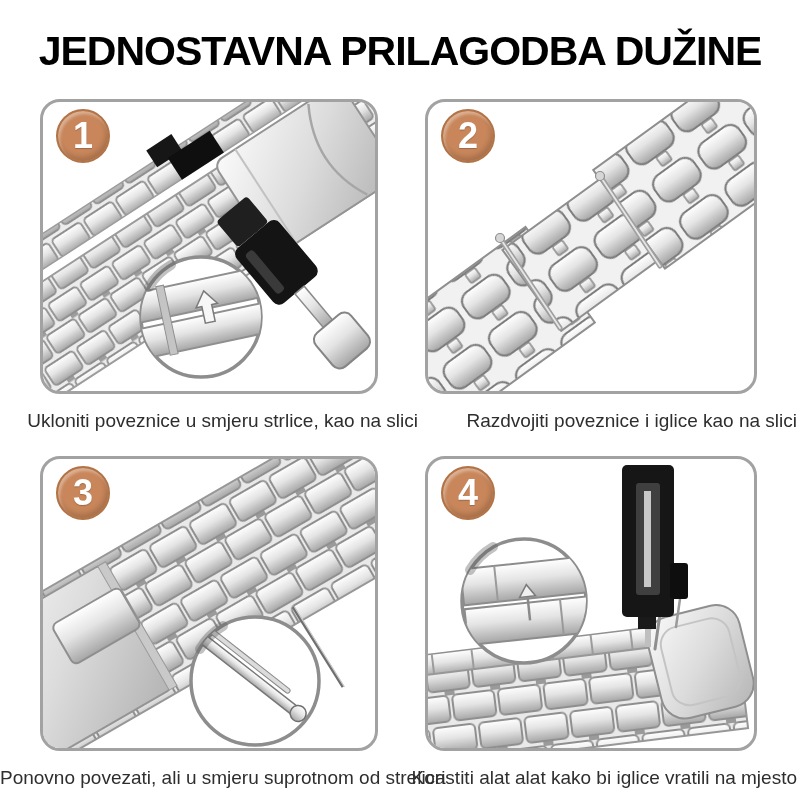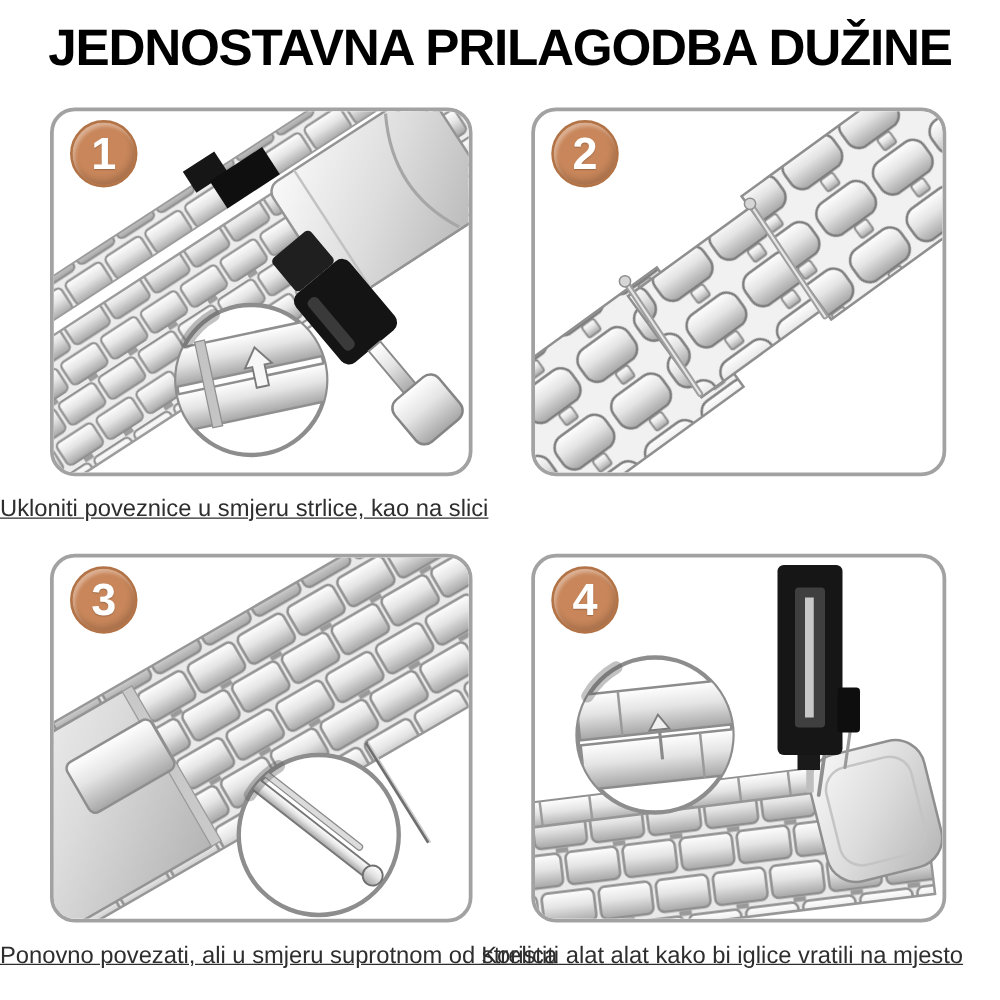--- a/index.html
+++ b/index.html
@@ -5,21 +5,21 @@
   * { box-sizing: border-box; }
   html, body { margin: 0; padding: 0; }
   body {
     width: 800px; height: 800px;
     background: #ffffff;
     font-family: "Liberation Sans", "DejaVu Sans", sans-serif;
     overflow: hidden;
   }
   .title {
     margin: 0;
-    padding-top: 15px;
+    padding-top: 28px;
     text-align: center;
     font-size: 41px;
     font-weight: bold;
     letter-spacing: -1px;
     color: var(--title-text, #000);
     white-space: nowrap;
   }
   .grid {
     margin-top: 24px;
     padding-left: 40px;
@@ -46,25 +46,24 @@
     display: flex; align-items: center; justify-content: center;
     z-index: 2;
   }
   .badge span {
     color: var(--badge-number, #fff);
     font-size: 36px; font-weight: bold; line-height: 1;
     text-shadow: 0 1px 1px rgba(0,0,0,.22);
   }
   .caption {
     margin: 16px -40px 24px;
-    text-align: left;
+    text-align: right;
     font-size: 19px;
     color: var(--caption-text, #2e2e2e);
     white-space: nowrap;
-    text-decoration: underline;
   }
   .defs-svg { position: absolute; width: 0; height: 0; }
 </style>
 </head>
 <body>
 
 <svg class="defs-svg" aria-hidden="true">
   <defs>
     <linearGradient id="gMetal" x1="0" y1="0" x2="0" y2="1">
       <stop offset="0" stop-color="#ffffff"></stop>
@@ -168,20 +167,21 @@
           <g>
             <line x1="172" y1="74" x2="232" y2="164" stroke="#9f9f9f" stroke-width="5" stroke-linecap="round"></line>
             <line x1="172" y1="74" x2="232" y2="164" stroke="#e6e6e6" stroke-width="1.8" stroke-linecap="round"></line>
             <circle cx="172" cy="74" r="4.5" fill="#d6d6d6" stroke="#8f8f8f" stroke-width="1.2"></circle>
           </g>
         </svg>
         <div class="badge">
           <span>2</span>
         </div>
       </div>
+      <p class="caption">Razdvojiti poveznice i iglice kao na slici</p>
     </section>
 
     <section class="step">
       <div class="panel">
         <svg class="illus" viewBox="0 0 332 289" preserveAspectRatio="xMidYMid slice">
           <g transform="rotate(-30 166 140)">
             <rect x="-90" y="50" width="520" height="155" fill="url(#pLinks)" stroke="#979797" stroke-width="2"></rect>
             <g>
               <rect x="-90" y="56" width="180" height="143" rx="6" fill="url(#gPlate)" stroke="#949494" stroke-width="2"></rect>
               <rect x="86" y="56" width="9" height="143" fill="#c9c9c9" stroke="#9a9a9a" stroke-width="1"></rect>

